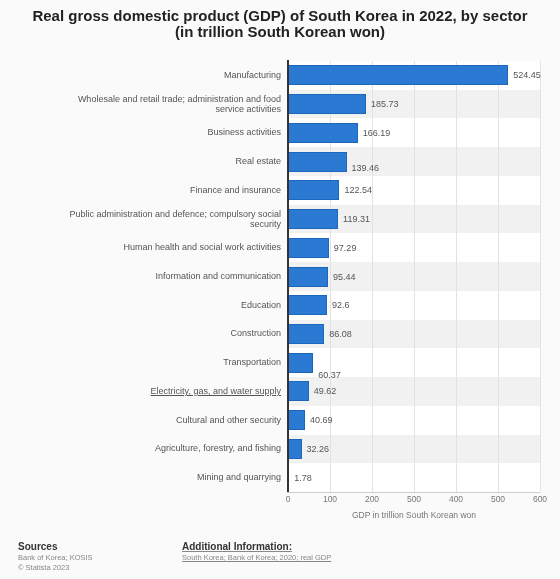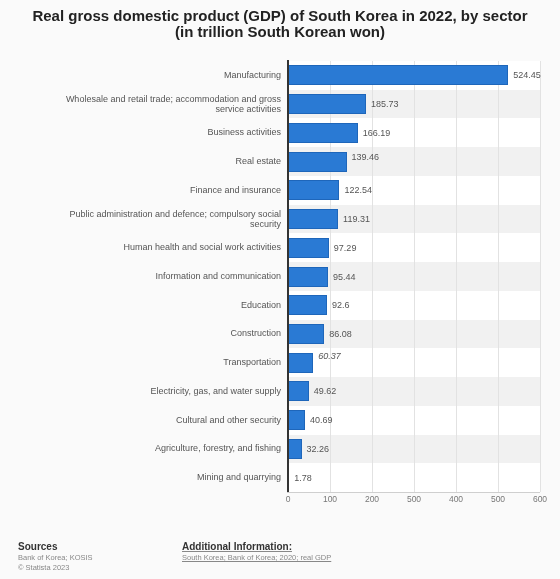--- a/index.html
+++ b/index.html
@@ -207,76 +207,77 @@
         <div class="gridline" style="left: 252px;"></div>
       </div>
     <div id="bars">
         <div class="bar" style="top: 4.36667px; width: 220.269px; height: 20px; background: rgb(42, 122, 212);"></div>
         <div class="bar-value" style="left: 225.269px; top: 9.36667px;">524.45</div>
         <div class="bar" style="top: 33.1px; width: 78.0066px; height: 20px; background: rgb(42, 122, 212);"></div>
         <div class="bar-value" style="left: 83.0066px; top: 38.1px;">185.73</div>
         <div class="bar" style="top: 61.8333px; width: 69.7998px; height: 20px; background: rgb(42, 122, 212);"></div>
         <div class="bar-value" style="left: 74.7998px; top: 66.8333px;">166.19</div>
         <div class="bar" style="top: 90.5667px; width: 58.5732px; height: 20px; background: rgb(42, 122, 212);"></div>
-        <div class="bar-value" style="left: 63.5732px; top: 91px; text-align: right;">139.46</div>
+        <div class="bar-value" style="left: 63.5732px; top: 102px; text-align: right;">139.46</div>
         <div class="bar" style="top: 119.3px; width: 51.4668px; height: 20px; background: rgb(42, 122, 212);"></div>
         <div class="bar-value" style="left: 56.4668px; top: 124.3px;">122.54</div>
         <div class="bar" style="top: 148.033px; width: 50.1102px; height: 20px; background: rgb(42, 122, 212);"></div>
         <div class="bar-value" style="left: 55.1102px; top: 153.033px;">119.31</div>
         <div class="bar" style="top: 176.767px; width: 40.8618px; height: 20px; background: rgb(42, 122, 212);"></div>
         <div class="bar-value" style="left: 45.8618px; top: 181.767px;">97.29</div>
         <div class="bar" style="top: 205.5px; width: 40.0848px; height: 20px; background: rgb(42, 122, 212);"></div>
         <div class="bar-value" style="left: 45.0848px; top: 210.5px;">95.44</div>
         <div class="bar" style="top: 234.233px; width: 38.892px; height: 20px; background: rgb(42, 122, 212);"></div>
         <div class="bar-value" style="left: 43.892px; top: 239.233px;">92.6</div>
         <div class="bar" style="top: 262.967px; width: 36.1536px; height: 20px; background: rgb(42, 122, 212);"></div>
         <div class="bar-value" style="left: 41.1536px; top: 267.967px;">86.08</div>
         <div class="bar" style="top: 291.7px; width: 25.3554px; height: 20px; background: rgb(42, 122, 212);"></div>
-        <div class="bar-value" style="left: 30.3554px; top: 290px; font-style: italic;">60.37</div>
+        <div class="bar-value" style="left: 30.3554px; top: 309px;">60.37</div>
         <div class="bar" style="top: 320.433px; width: 20.8404px; height: 20px; background: rgb(42, 122, 212);"></div>
         <div class="bar-value" style="left: 25.8404px; top: 325.433px;">49.62</div>
         <div class="bar" style="top: 349.167px; width: 17.0898px; height: 20px; background: rgb(42, 122, 212);"></div>
         <div class="bar-value" style="left: 22.0898px; top: 354.167px;">40.69</div>
         <div class="bar" style="top: 377.9px; width: 13.5492px; height: 20px; background: rgb(42, 122, 212);"></div>
         <div class="bar-value" style="left: 18.5492px; top: 382.9px;">32.26</div>
         <div class="bar" style="top: 406.633px; width: 1.2px; height: 20px; background: rgb(42, 122, 212); border: none;"></div>
         <div class="bar-value" style="left: 6.2px; top: 411.633px;">1.78</div>
       </div>
   </div>
 
   <div id="y-axis-line"></div>
   <div id="x-axis-line"></div>
 
   <div id="category-labels">
       <div class="cat-label" style="top: 8.86667px;">Manufacturing</div>
-      <div class="cat-label" style="top: 32.6px;">Wholesale and retail trade; accommodation and gross service activities</div>
+      <div class="cat-label" style="top: 32.6px;">Wholesale and retail trade; administration and food service activities</div>
       <div class="cat-label" style="top: 66.3333px;">Business activities</div>
       <div class="cat-label" style="top: 95.0667px;">Real estate</div>
       <div class="cat-label" style="top: 123.8px;">Finance and insurance</div>
       <div class="cat-label" style="top: 147.533px;">Public administration and defence; compulsory social security</div>
       <div class="cat-label" style="top: 181.267px;">Human health and social work activities</div>
       <div class="cat-label" style="top: 210px;">Information and communication</div>
       <div class="cat-label" style="top: 238.733px;">Education</div>
       <div class="cat-label" style="top: 267.467px;">Construction</div>
       <div class="cat-label" style="top: 296.2px;">Transportation</div>
-      <div class="cat-label" style="top: 324.933px;">Electricity, gas, and water supply</div>
+      <div class="cat-label" style="top: 324.933px; text-decoration: underline;">Electricity, gas, and water supply</div>
       <div class="cat-label" style="top: 353.667px;">Cultural and other security</div>
       <div class="cat-label" style="top: 382.4px;">Agriculture, forestry, and fishing</div>
       <div class="cat-label" style="top: 411.133px;">Mining and quarrying</div>
     </div>
 
   <div id="x-ticks">
       <div class="x-tick" style="left: 0px;">0</div>
       <div class="x-tick" style="left: 42px;">100</div>
       <div class="x-tick" style="left: 84px;">200</div>
       <div class="x-tick" style="left: 126px;">500</div>
       <div class="x-tick" style="left: 168px;">400</div>
       <div class="x-tick" style="left: 210px;">500</div>
       <div class="x-tick" style="left: 252px;">600</div>
     </div>
+  <div id="x-axis-title">GDP in trillion South Korean won</div>
 
   <div id="footer">
     <div class="foot-col" id="sources-col">
       <span class="foot-head">Sources</span>
       <span class="foot-line">Bank of Korea; KOSIS</span>
       <span class="foot-line">© Statista 2023</span>
     </div>
     <div class="foot-col" id="addinfo-col">
       <span class="foot-head">Additional Information:</span>
       <span class="foot-line">South Korea; Bank of Korea; 2020; real GDP</span>

